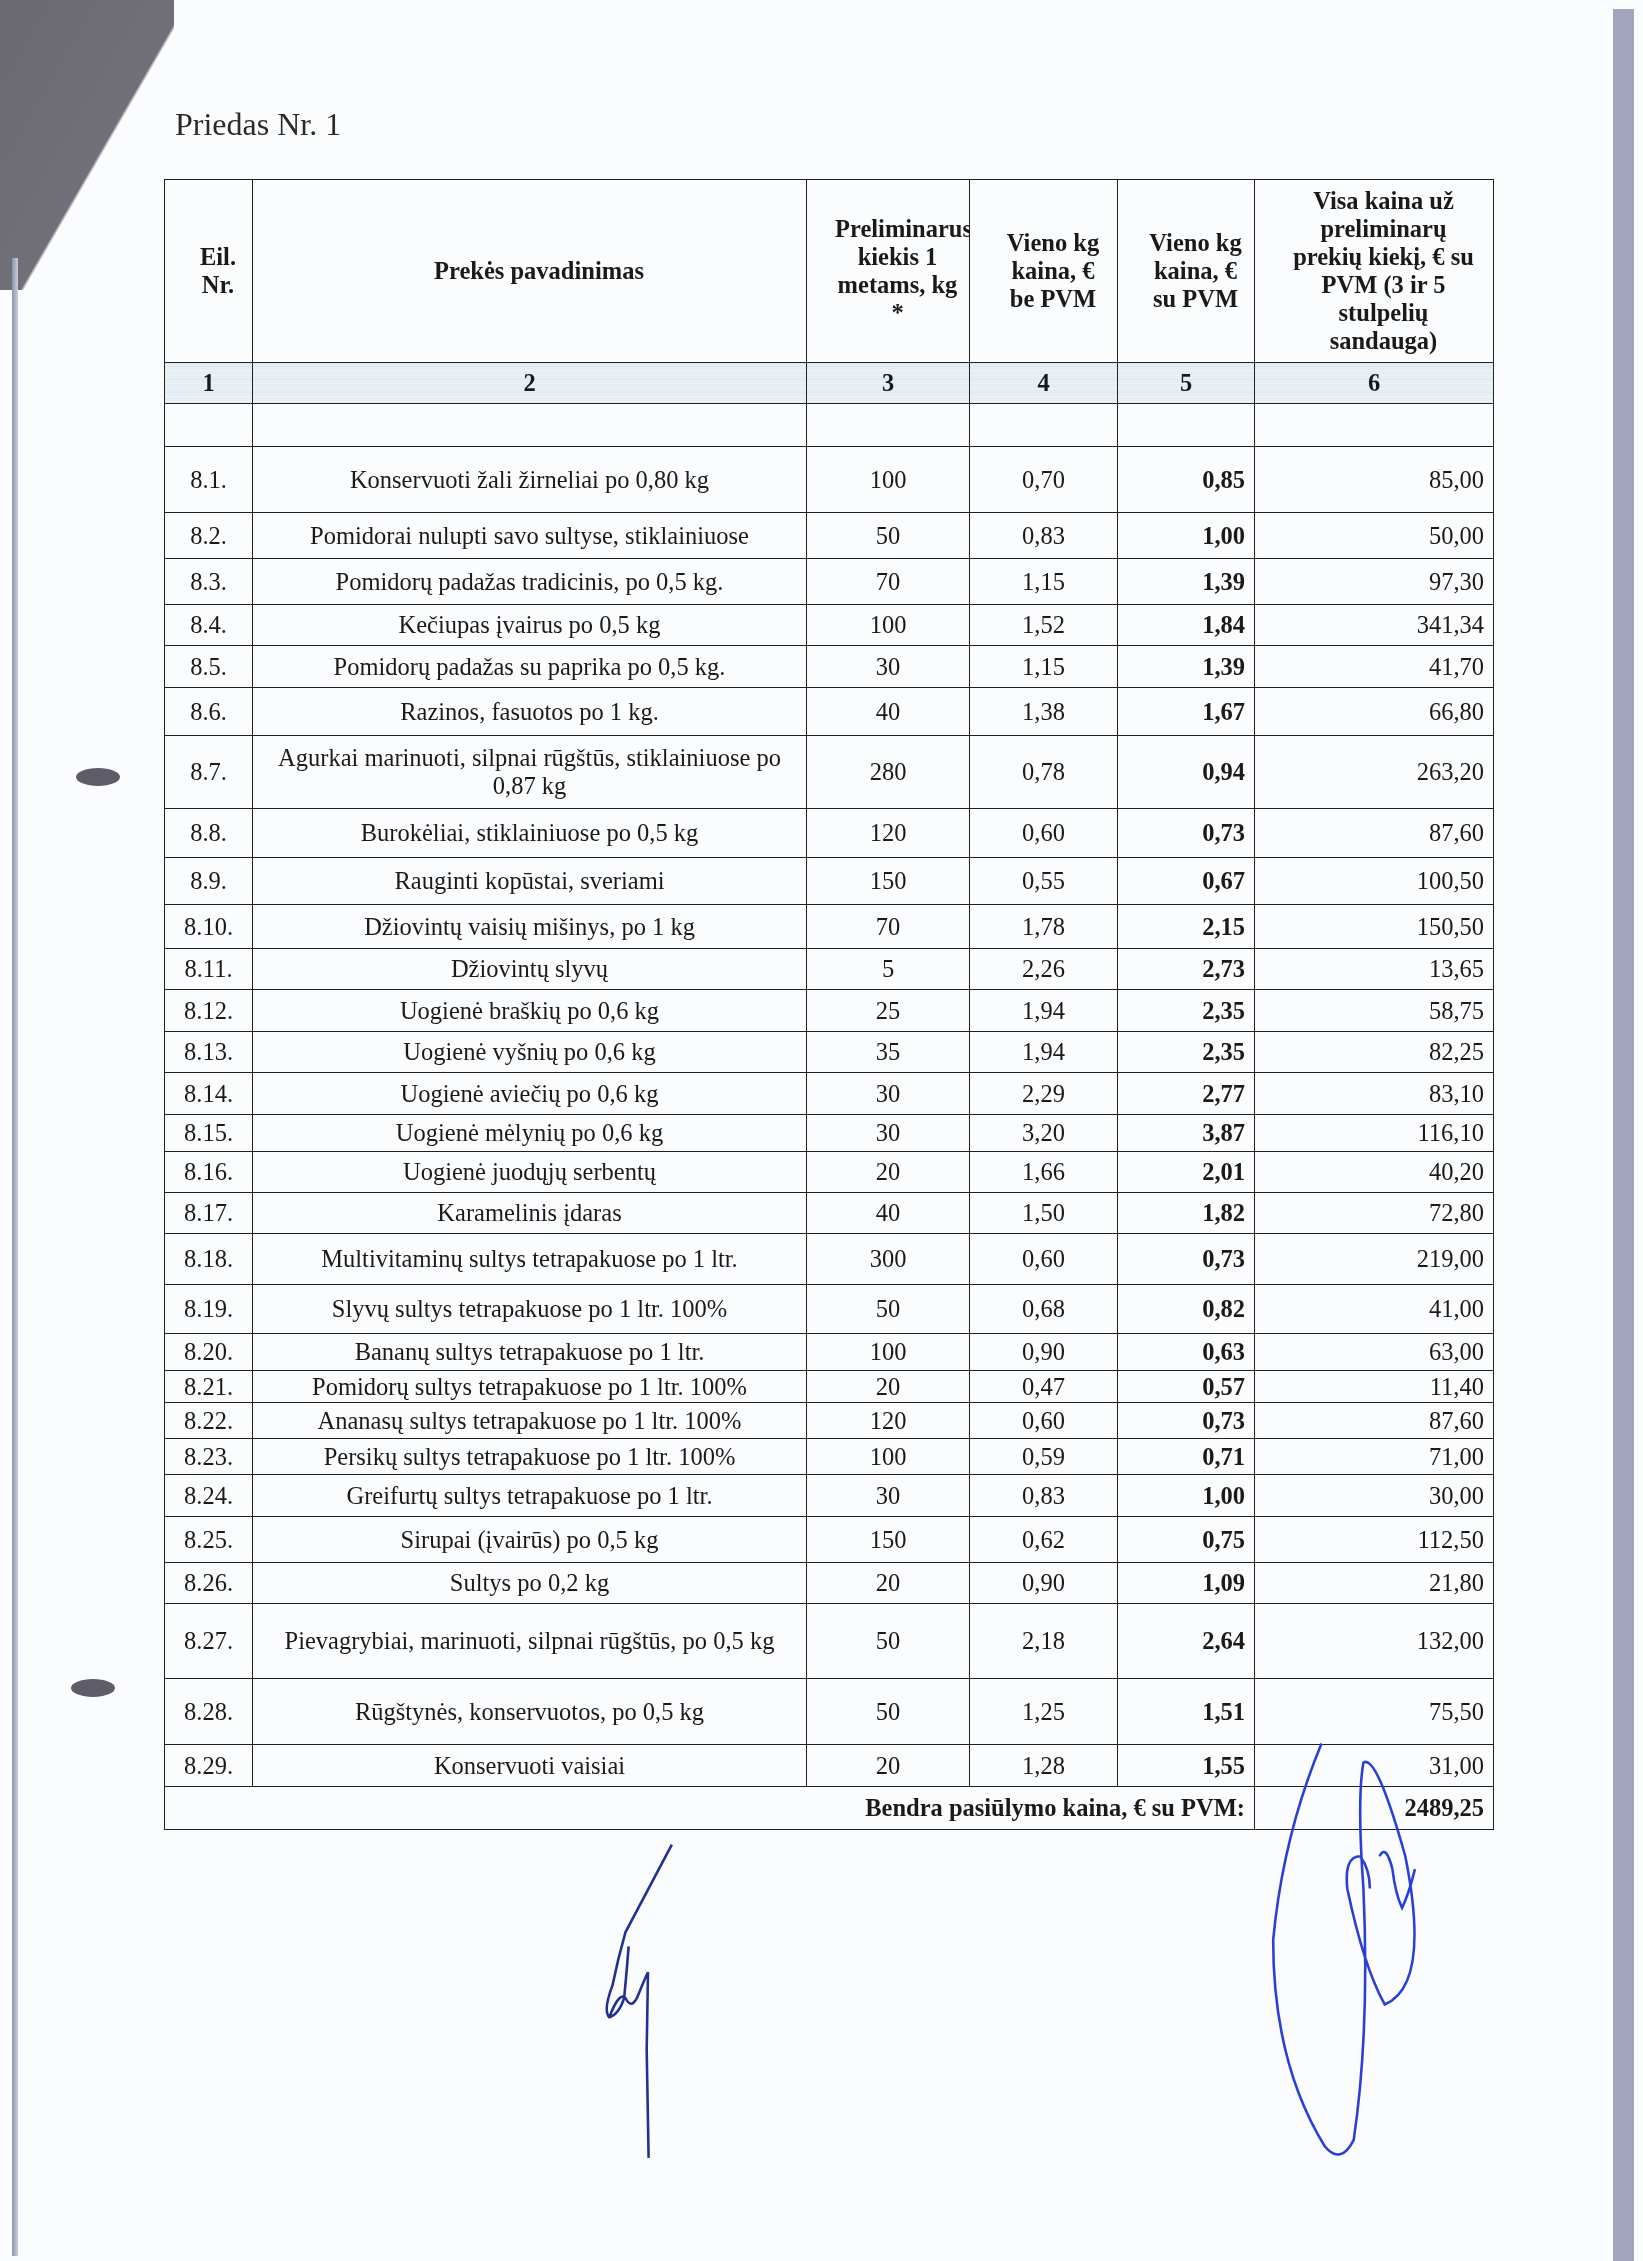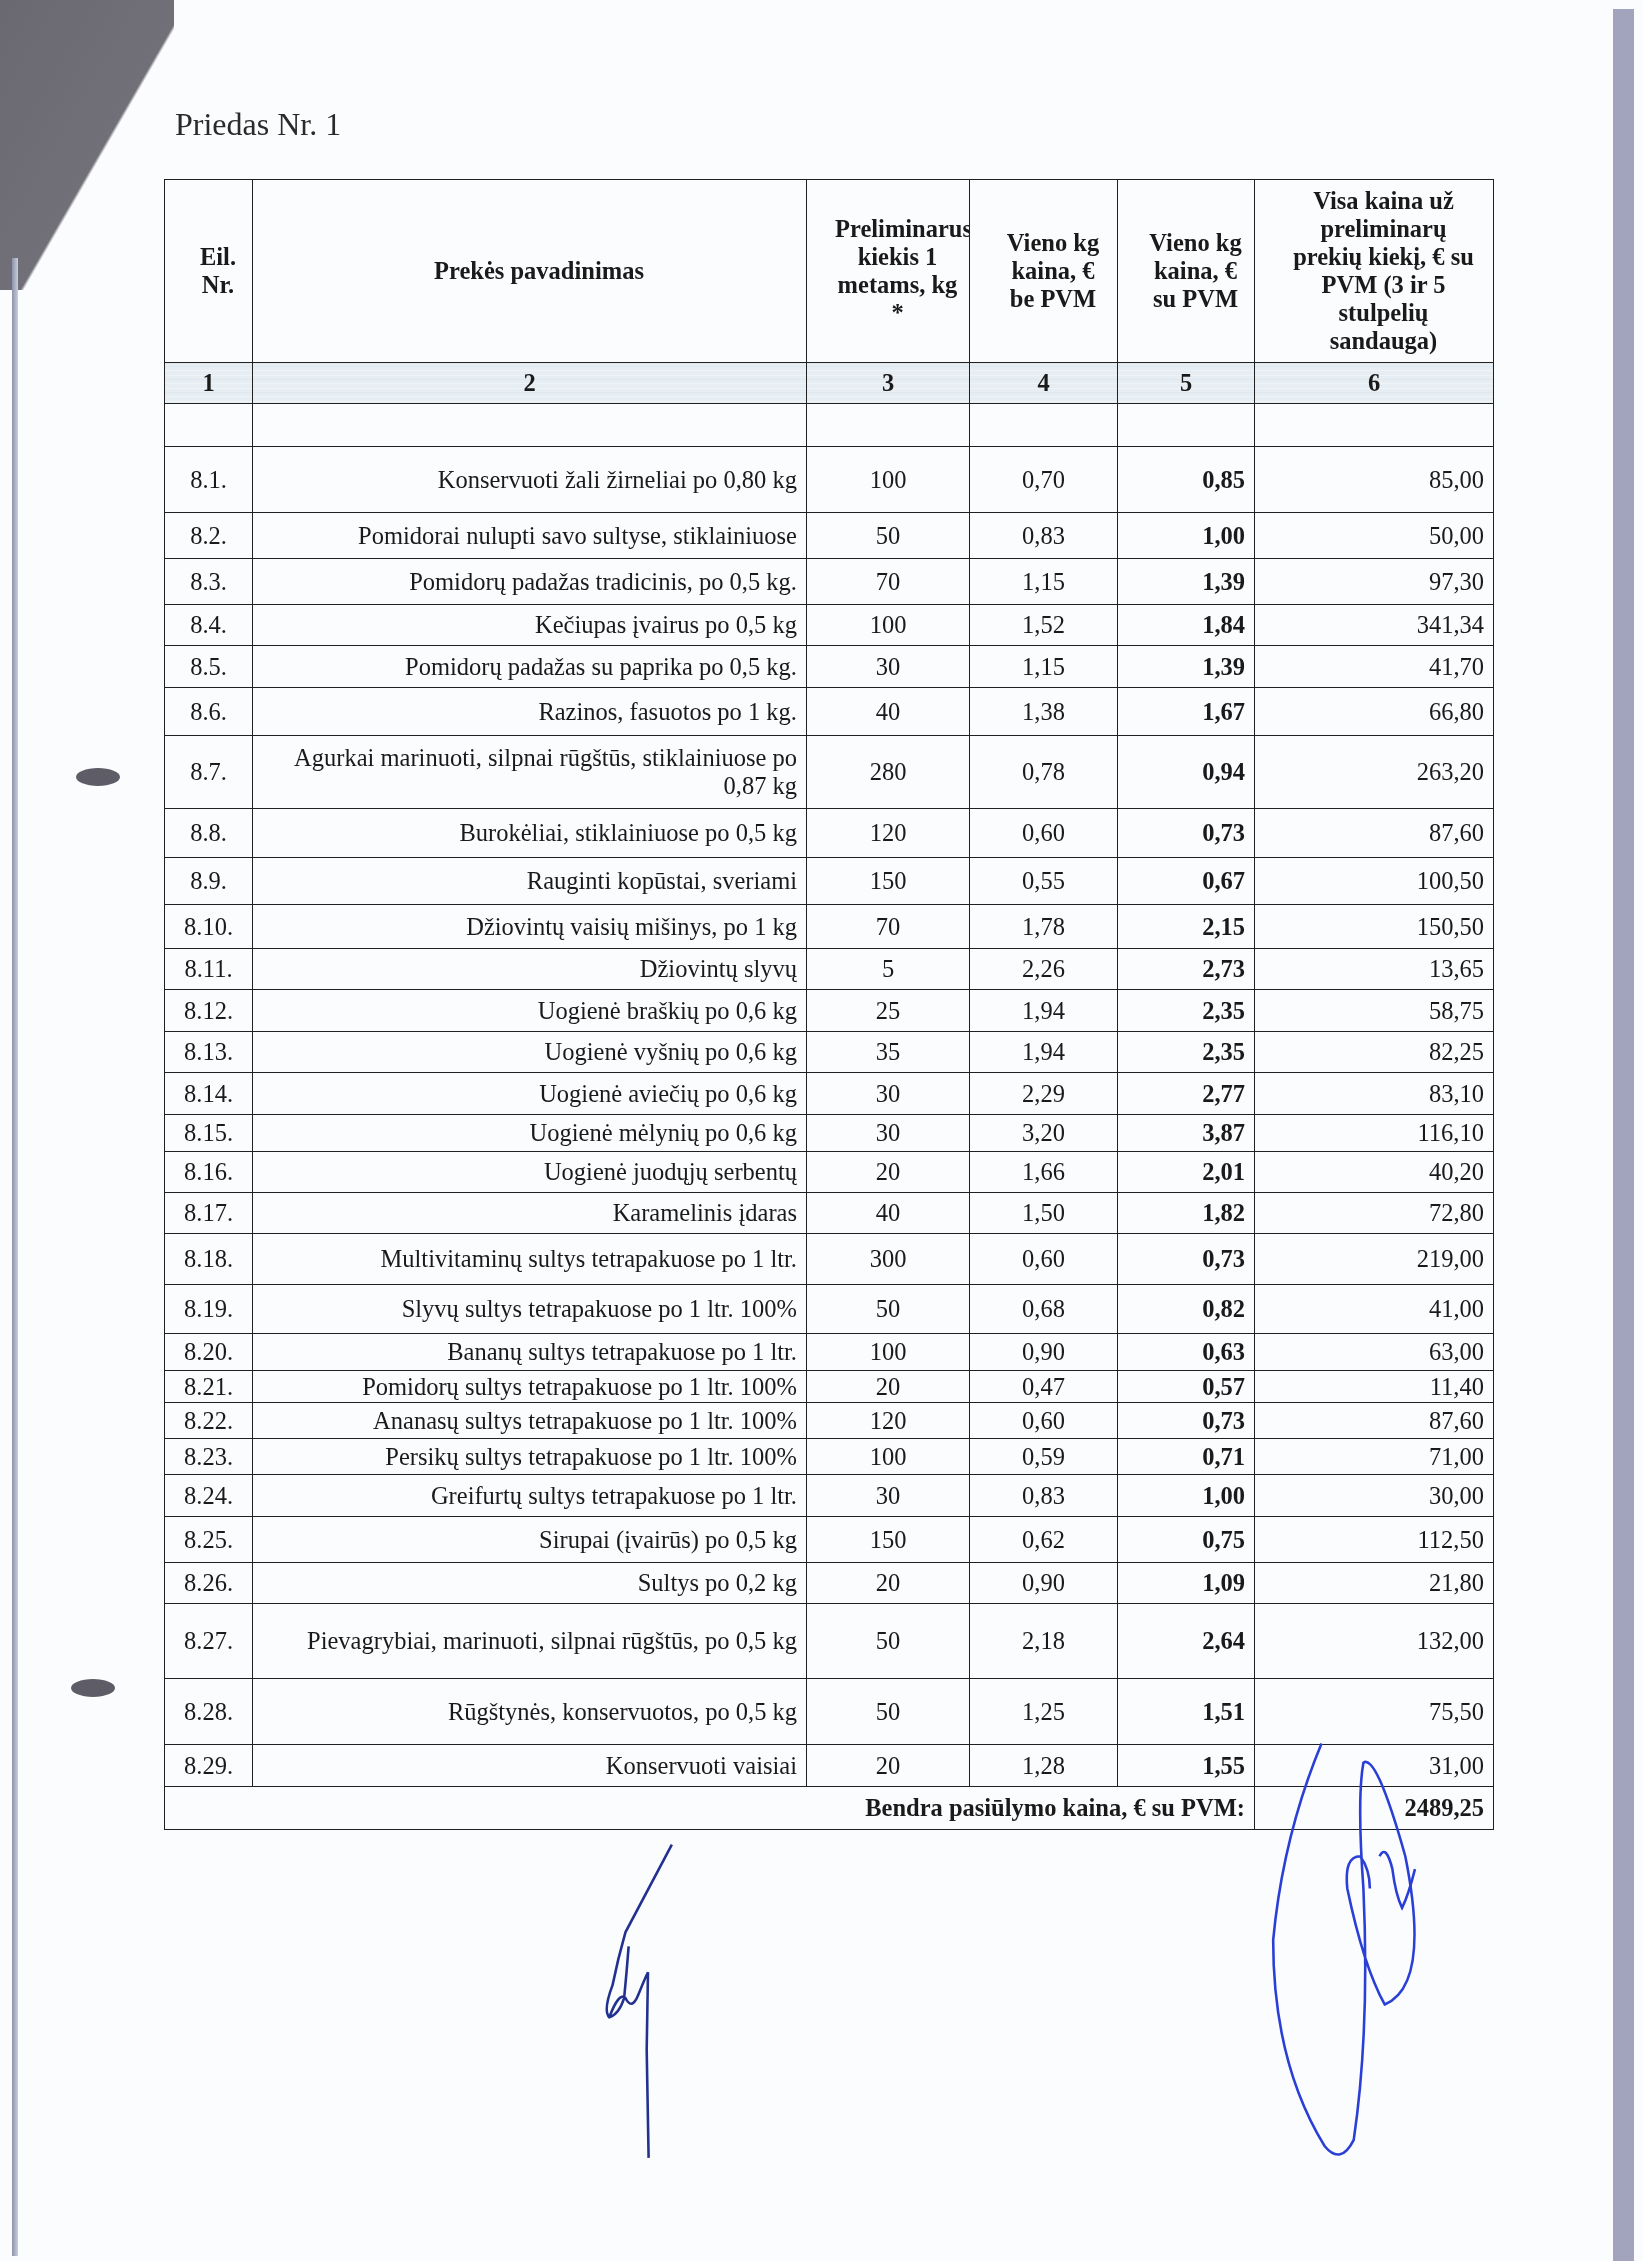--- a/index.html
+++ b/index.html
@@ -38,21 +38,21 @@
     vertical-align: middle; overflow: hidden;
   }
   table.main thead th {
     font-weight: bold; text-align: center; line-height: 28px; font-size: 24.5px; padding-left: 28px;
   }
   tr.numbers td {
     background: repeating-linear-gradient(0deg, #dfe8ef 0 1.3px, #eef3f6 1.3px 2.6px);
     font-weight: bold; text-align: center; font-size: 24.5px;
   }
   td.nr { text-align: center; }
-  td.name { text-align: right; line-height: 28px; }
+  td.name { text-align: center; line-height: 28px; }
   td.qty { text-align: center; }
   td.p1 { text-align: center; }
   td.p2 { text-align: right; font-weight: bold; padding-right: 19.3px; }
   td.tot { text-align: right; }
   tr.total td { font-weight: bold; }
   td.total-label { text-align: right; font-size: 31px; padding-right: 11.6px; }
   td.total-value { text-align: right; font-size: 24.5px; }
   .sig { position: absolute; left: 0; top: 0; width: 1644px; height: 2261px; pointer-events: none; }
 </style>
 </head>

